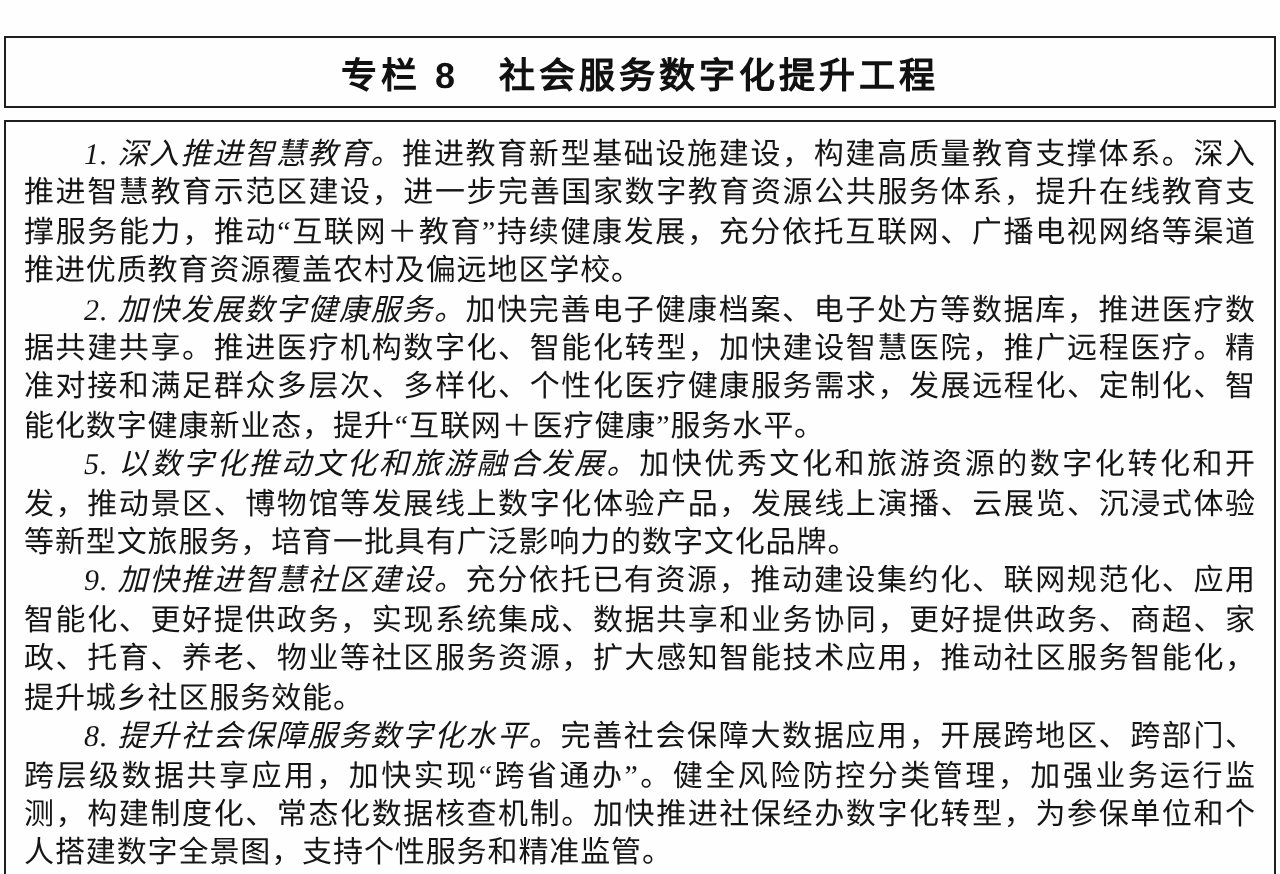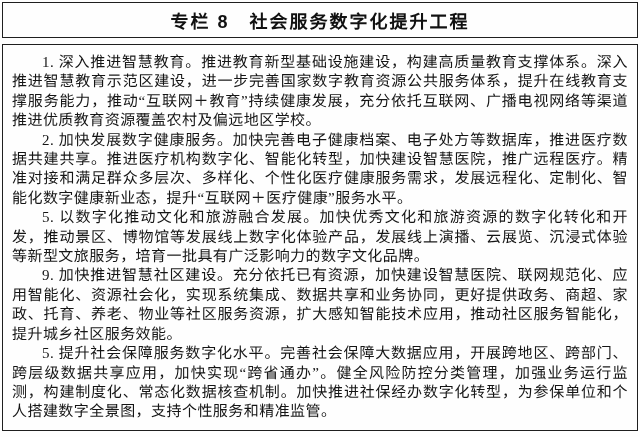--- a/index.html
+++ b/index.html
@@ -6,21 +6,21 @@
     margin: 0;
     padding: 0;
     background: #ffffff;
   }
   .page {
     position: relative;
     width: 640px;
     height: 437px;
     background: #fefefe;
     box-sizing: border-box;
-    padding: 2px 2px 0 2px;
+    padding: 18px 2px 0 2px;
     font-family: "Liberation Serif", "DejaVu Serif", serif;
     color: #151515;
   }
   .title-box {
     box-sizing: border-box;
     width: 636px;
     height: 36px;
     border: 1.5px solid #1f1f1f;
     display: flex;
     align-items: center;
@@ -50,20 +50,21 @@
     margin: 0;
     font-size: 15px;
     line-height: 19.4px;
     letter-spacing: 0.45px;
     text-align: justify;
     text-justify: inter-ideograph;
     text-indent: 2em;
     color: #151515;
   }
   .para-lead {
+    font-style: italic; 
   }
   .para-text {
     font-style: normal;
   }
 </style>
 </head>
 <body>
 
 <div class="page">
 
@@ -72,19 +73,19 @@
   </div>
 
   <div class="body-box">
 
     <p class="para"><span class="para-lead">1. 深入推进智慧教育。</span><span class="para-text">推进教育新型基础设施建设，构建高质量教育支撑体系。深入推进智慧教育示范区建设，进一步完善国家数字教育资源公共服务体系，提升在线教育支撑服务能力，推动“互联网＋教育”持续健康发展，充分依托互联网、广播电视网络等渠道推进优质教育资源覆盖农村及偏远地区学校。</span></p>
 
     <p class="para"><span class="para-lead">2. 加快发展数字健康服务。</span><span class="para-text">加快完善电子健康档案、电子处方等数据库，推进医疗数据共建共享。推进医疗机构数字化、智能化转型，加快建设智慧医院，推广远程医疗。精准对接和满足群众多层次、多样化、个性化医疗健康服务需求，发展远程化、定制化、智能化数字健康新业态，提升“互联网＋医疗健康”服务水平。</span></p>
 
     <p class="para"><span class="para-lead">5. 以数字化推动文化和旅游融合发展。</span><span class="para-text">加快优秀文化和旅游资源的数字化转化和开发，推动景区、博物馆等发展线上数字化体验产品，发展线上演播、云展览、沉浸式体验等新型文旅服务，培育一批具有广泛影响力的数字文化品牌。</span></p>
 
-    <p class="para"><span class="para-lead">9. 加快推进智慧社区建设。</span><span class="para-text">充分依托已有资源，加快建设智慧医院、联网规范化、应用智能化、资源社会化，实现系统集成、数据共享和业务协同，更好提供政务、商超、家政、托育、养老、物业等社区服务资源，扩大感知智能技术应用，推动社区服务智能化，提升城乡社区服务效能。</span></p>
+    <p class="para"><span class="para-lead">9. 加快推进智慧社区建设。</span><span class="para-text">充分依托已有资源，推动建设集约化、联网规范化、应用智能化、更好提供政务，实现系统集成、数据共享和业务协同，更好提供政务、商超、家政、托育、养老、物业等社区服务资源，扩大感知智能技术应用，推动社区服务智能化，提升城乡社区服务效能。</span></p>
 
-    <p class="para"><span class="para-lead">5. 提升社会保障服务数字化水平。</span><span class="para-text">完善社会保障大数据应用，开展跨地区、跨部门、跨层级数据共享应用，加快实现“跨省通办”。健全风险防控分类管理，加强业务运行监测，构建制度化、常态化数据核查机制。加快推进社保经办数字化转型，为参保单位和个人搭建数字全景图，支持个性服务和精准监管。</span></p>
+    <p class="para"><span class="para-lead">8. 提升社会保障服务数字化水平。</span><span class="para-text">完善社会保障大数据应用，开展跨地区、跨部门、跨层级数据共享应用，加快实现“跨省通办”。健全风险防控分类管理，加强业务运行监测，构建制度化、常态化数据核查机制。加快推进社保经办数字化转型，为参保单位和个人搭建数字全景图，支持个性服务和精准监管。</span></p>
 
   </div>
 
 </div>
 
 </body></html>

